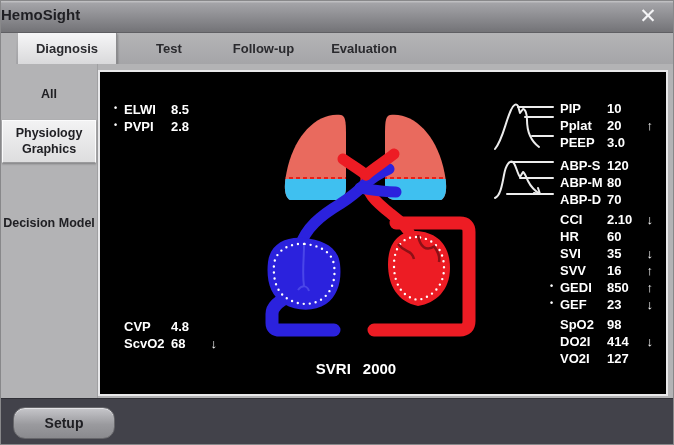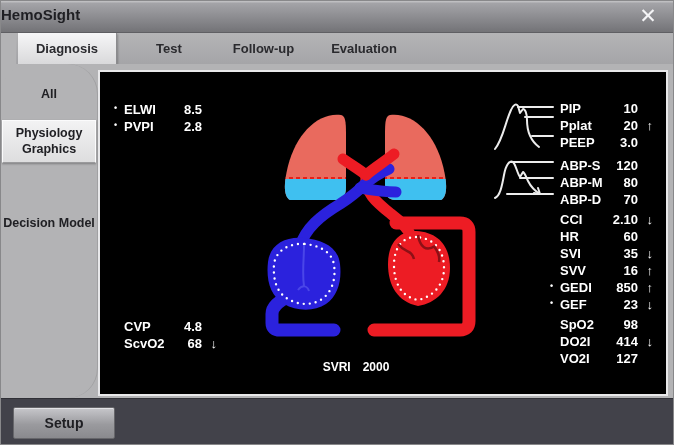--- a/index.html
+++ b/index.html
@@ -14,40 +14,40 @@
     font-size:21px;font-weight:bold;color:#f4f4f6;line-height:28px;cursor:pointer;}
   
   .tabbar{position:absolute;left:0;top:32px;width:674px;height:31px;
     background:linear-gradient(#b4b4b6,#a5a5a8);border-bottom:1px solid #97979a;margin-left:15px;}
   .tab{position:absolute;top:0;height:31px;line-height:31px;text-align:center;
     font-size:13px;font-weight:bold;color:#2a2a2e;cursor:pointer;}
   .tab.active{background:linear-gradient(#f6f6f7,#d9d9db);border-right:1px solid #8b8b8e;
     box-shadow:1px 1px 2px rgba(0,0,0,.25);}
   
   .bodyarea{position:absolute;left:0;top:63px;width:674px;height:334px;background:#b3b3b5;}
-  .sidebar{position:absolute;left:0;top:0;width:96px;height:334px;background:#b3b3b5;border-right:1px solid #a0a0a2;border-radius:30px;}
+  .sidebar{position:absolute;left:0;top:0;width:96px;height:334px;background:#b3b3b5;border-right:1px solid #a0a0a2;}
   .side-item{position:absolute;left:2px;width:92px;text-align:center;font-size:12.5px;font-weight:bold;
     color:#202024;cursor:pointer;line-height:1.25;}
   .side-item.selected{background:linear-gradient(#f2f2f3,#dededf);border:1px solid #fbfbfc;
     border-bottom-color:#9a9a9c;box-shadow:0 1px 2px rgba(0,0,0,.3);left:1px;width:92px;padding:5px 0;}
   
   .panel{position:absolute;left:97px;top:6px;width:566px;height:322px;background:#000;
     border:2px solid #e8e8ea;box-sizing:content-box;}
   .pgroup{position:absolute;}
   .prow{display:flex;align-items:baseline;height:17px;font-size:13px;font-weight:bold;color:#fff;position:relative;}
   .prow .mk{position:absolute;left:-10px;top:1px;font-size:9px;color:#fff;}
   .prow .lb{width:47px;white-space:nowrap;}
-  .prow .vl{width:31px;text-align:right;white-space:nowrap;}
+  .prow .vl{width:31px;text-align:left;white-space:nowrap;}
   .prow .ar{width:15px;text-align:right;font-size:13px;}
   .svri-row{position:absolute;left:196px;top:288px;width:120px;display:flex;justify-content:center;
-    font-size:12px;font-weight:bold;color:#fff;gap:12px;}
+    font-size:15px;font-weight:bold;color:#fff;gap:12px;}
   .waveicon{position:absolute;}
   
   .footer{position:absolute;left:0;top:397px;width:674px;height:48px;background:#42424a;border-top:1px solid #303036;}
-  .setup-btn{position:absolute;left:12px;top:8px;width:102px;height:32px;border-radius:2px;
+  .setup-btn{position:absolute;left:12px;top:8px;width:102px;height:32px;border-radius:12px;
     background:linear-gradient(#c7c7cb,#9a9a9e 55%,#8a8a8e);border:1px solid #66666a;
     box-shadow:inset 0 1px 0 #e2e2e6;font-size:14px;font-weight:bold;color:#1e1e22;
     font-family:"Liberation Sans","DejaVu Sans",sans-serif;cursor:pointer;}
 </style>
 </head>
 <body>
 
 <div class="window">
 
   <div class="titlebar">

